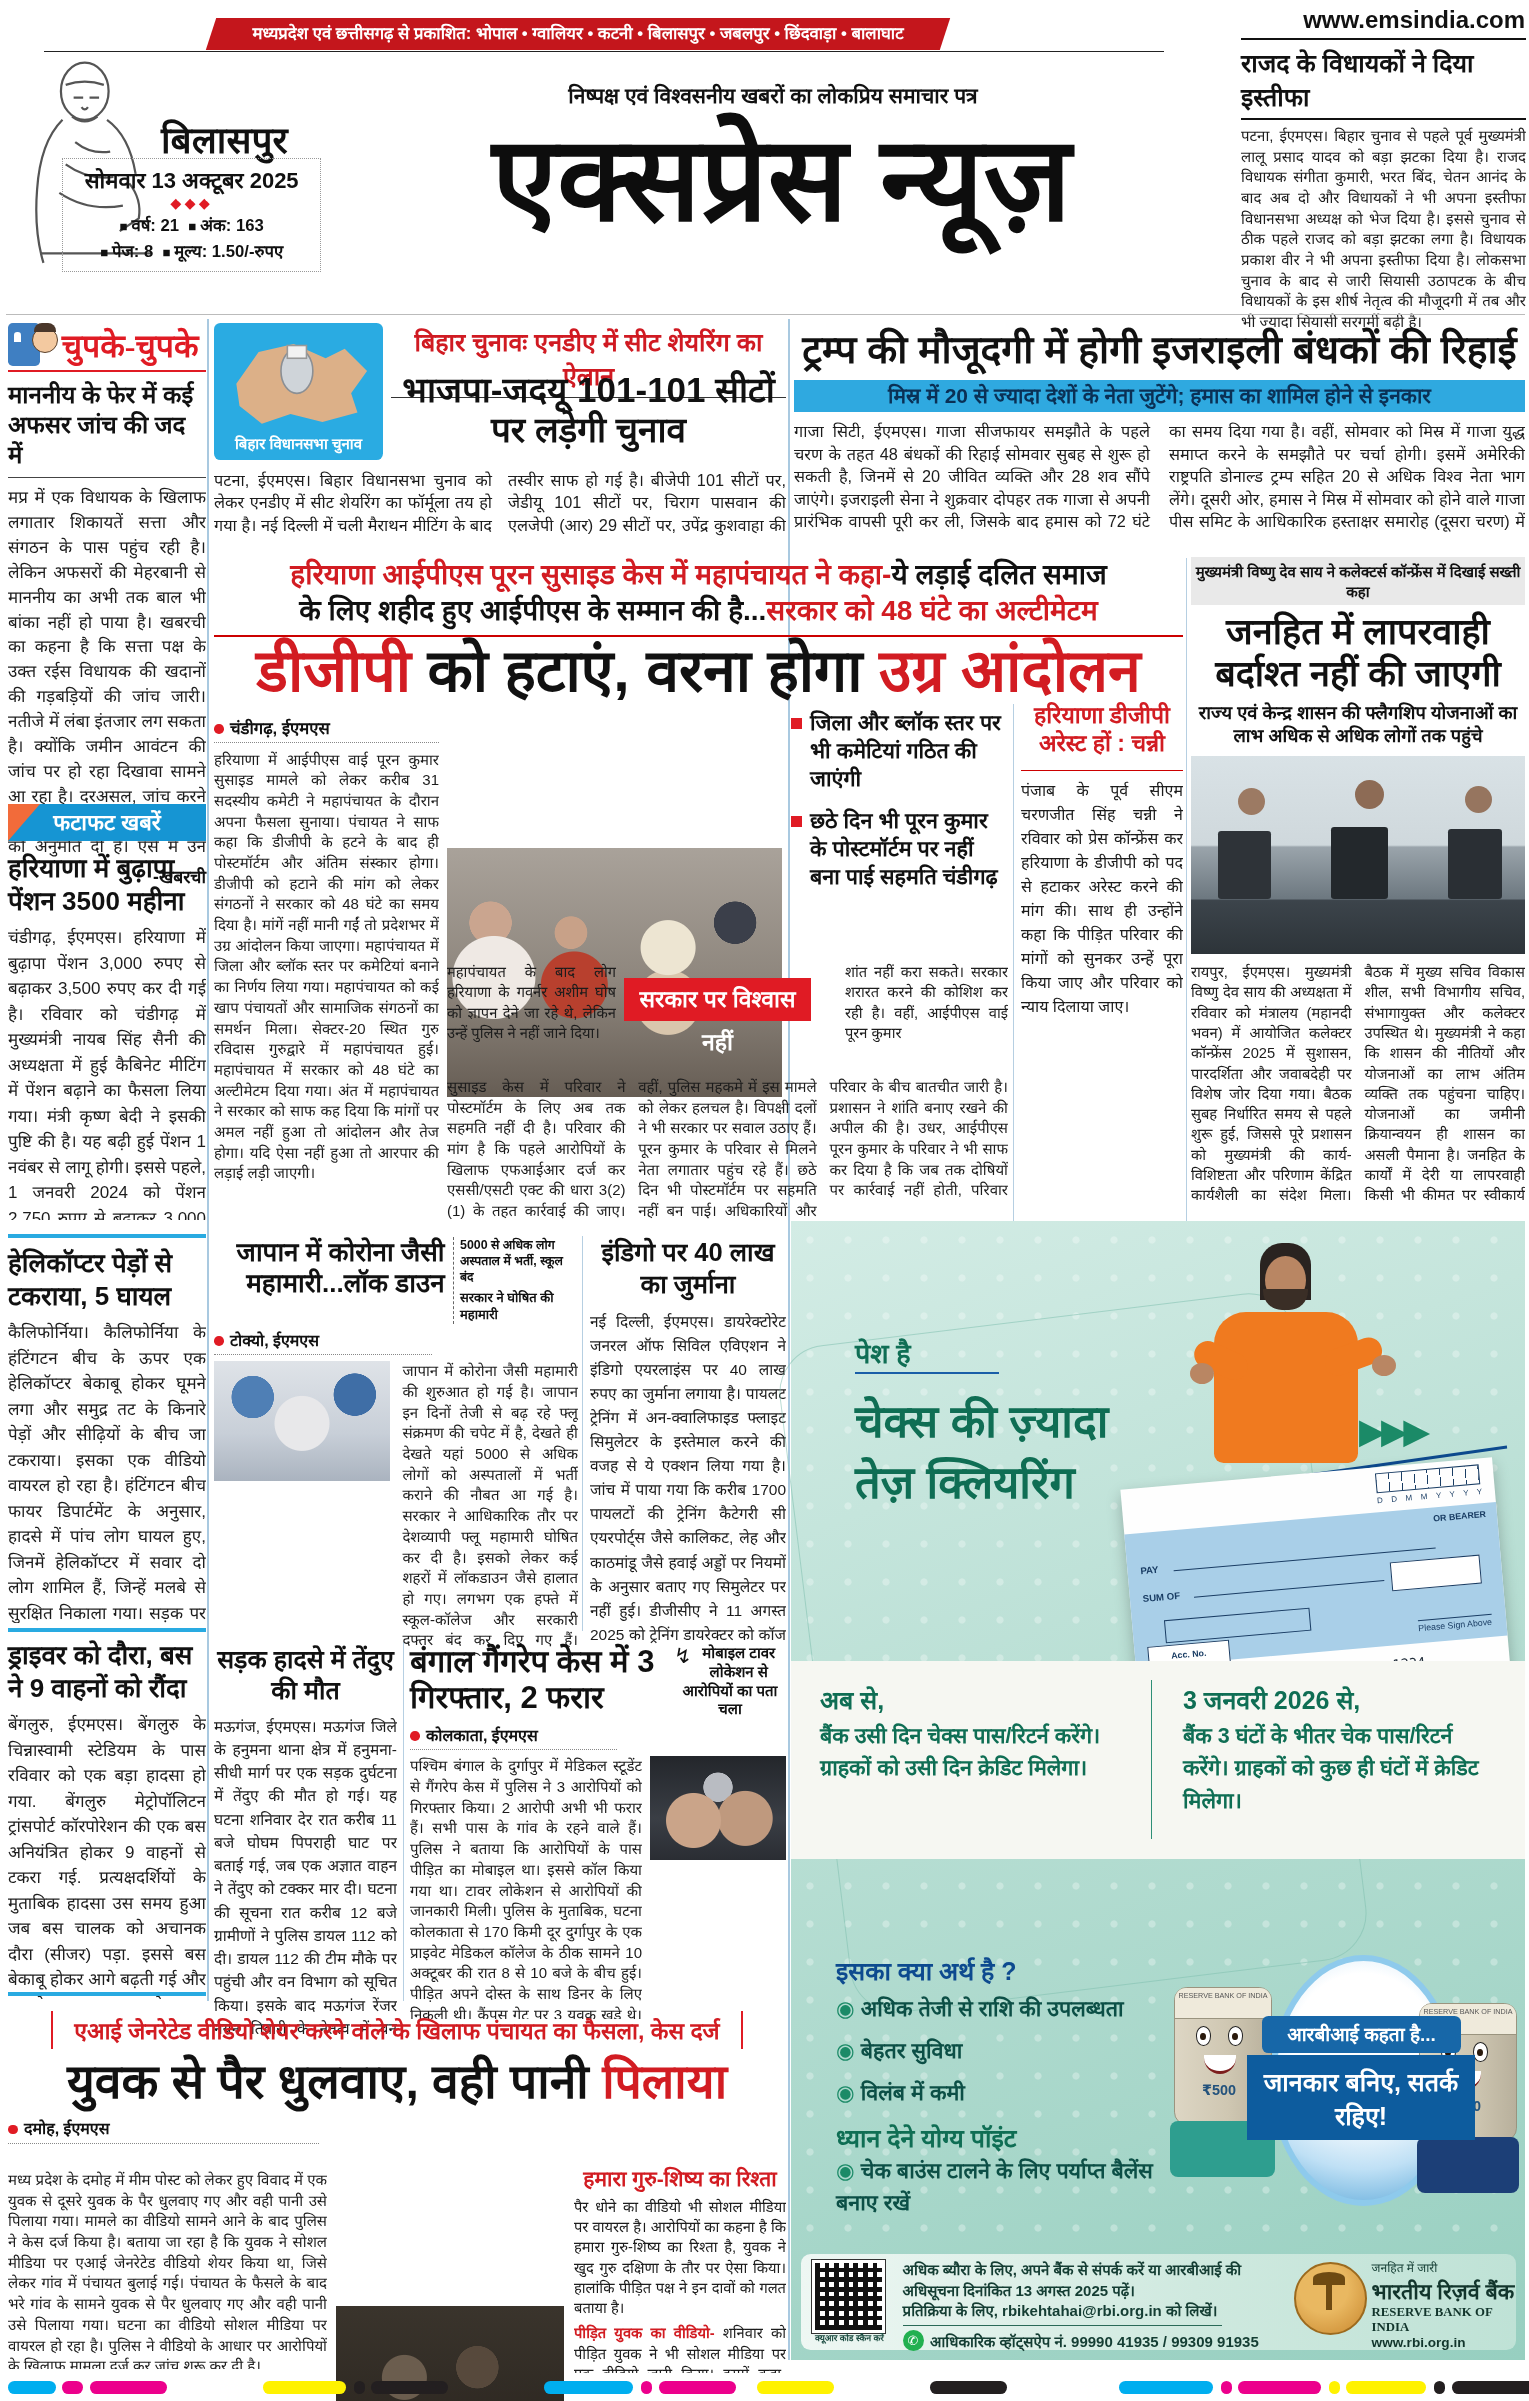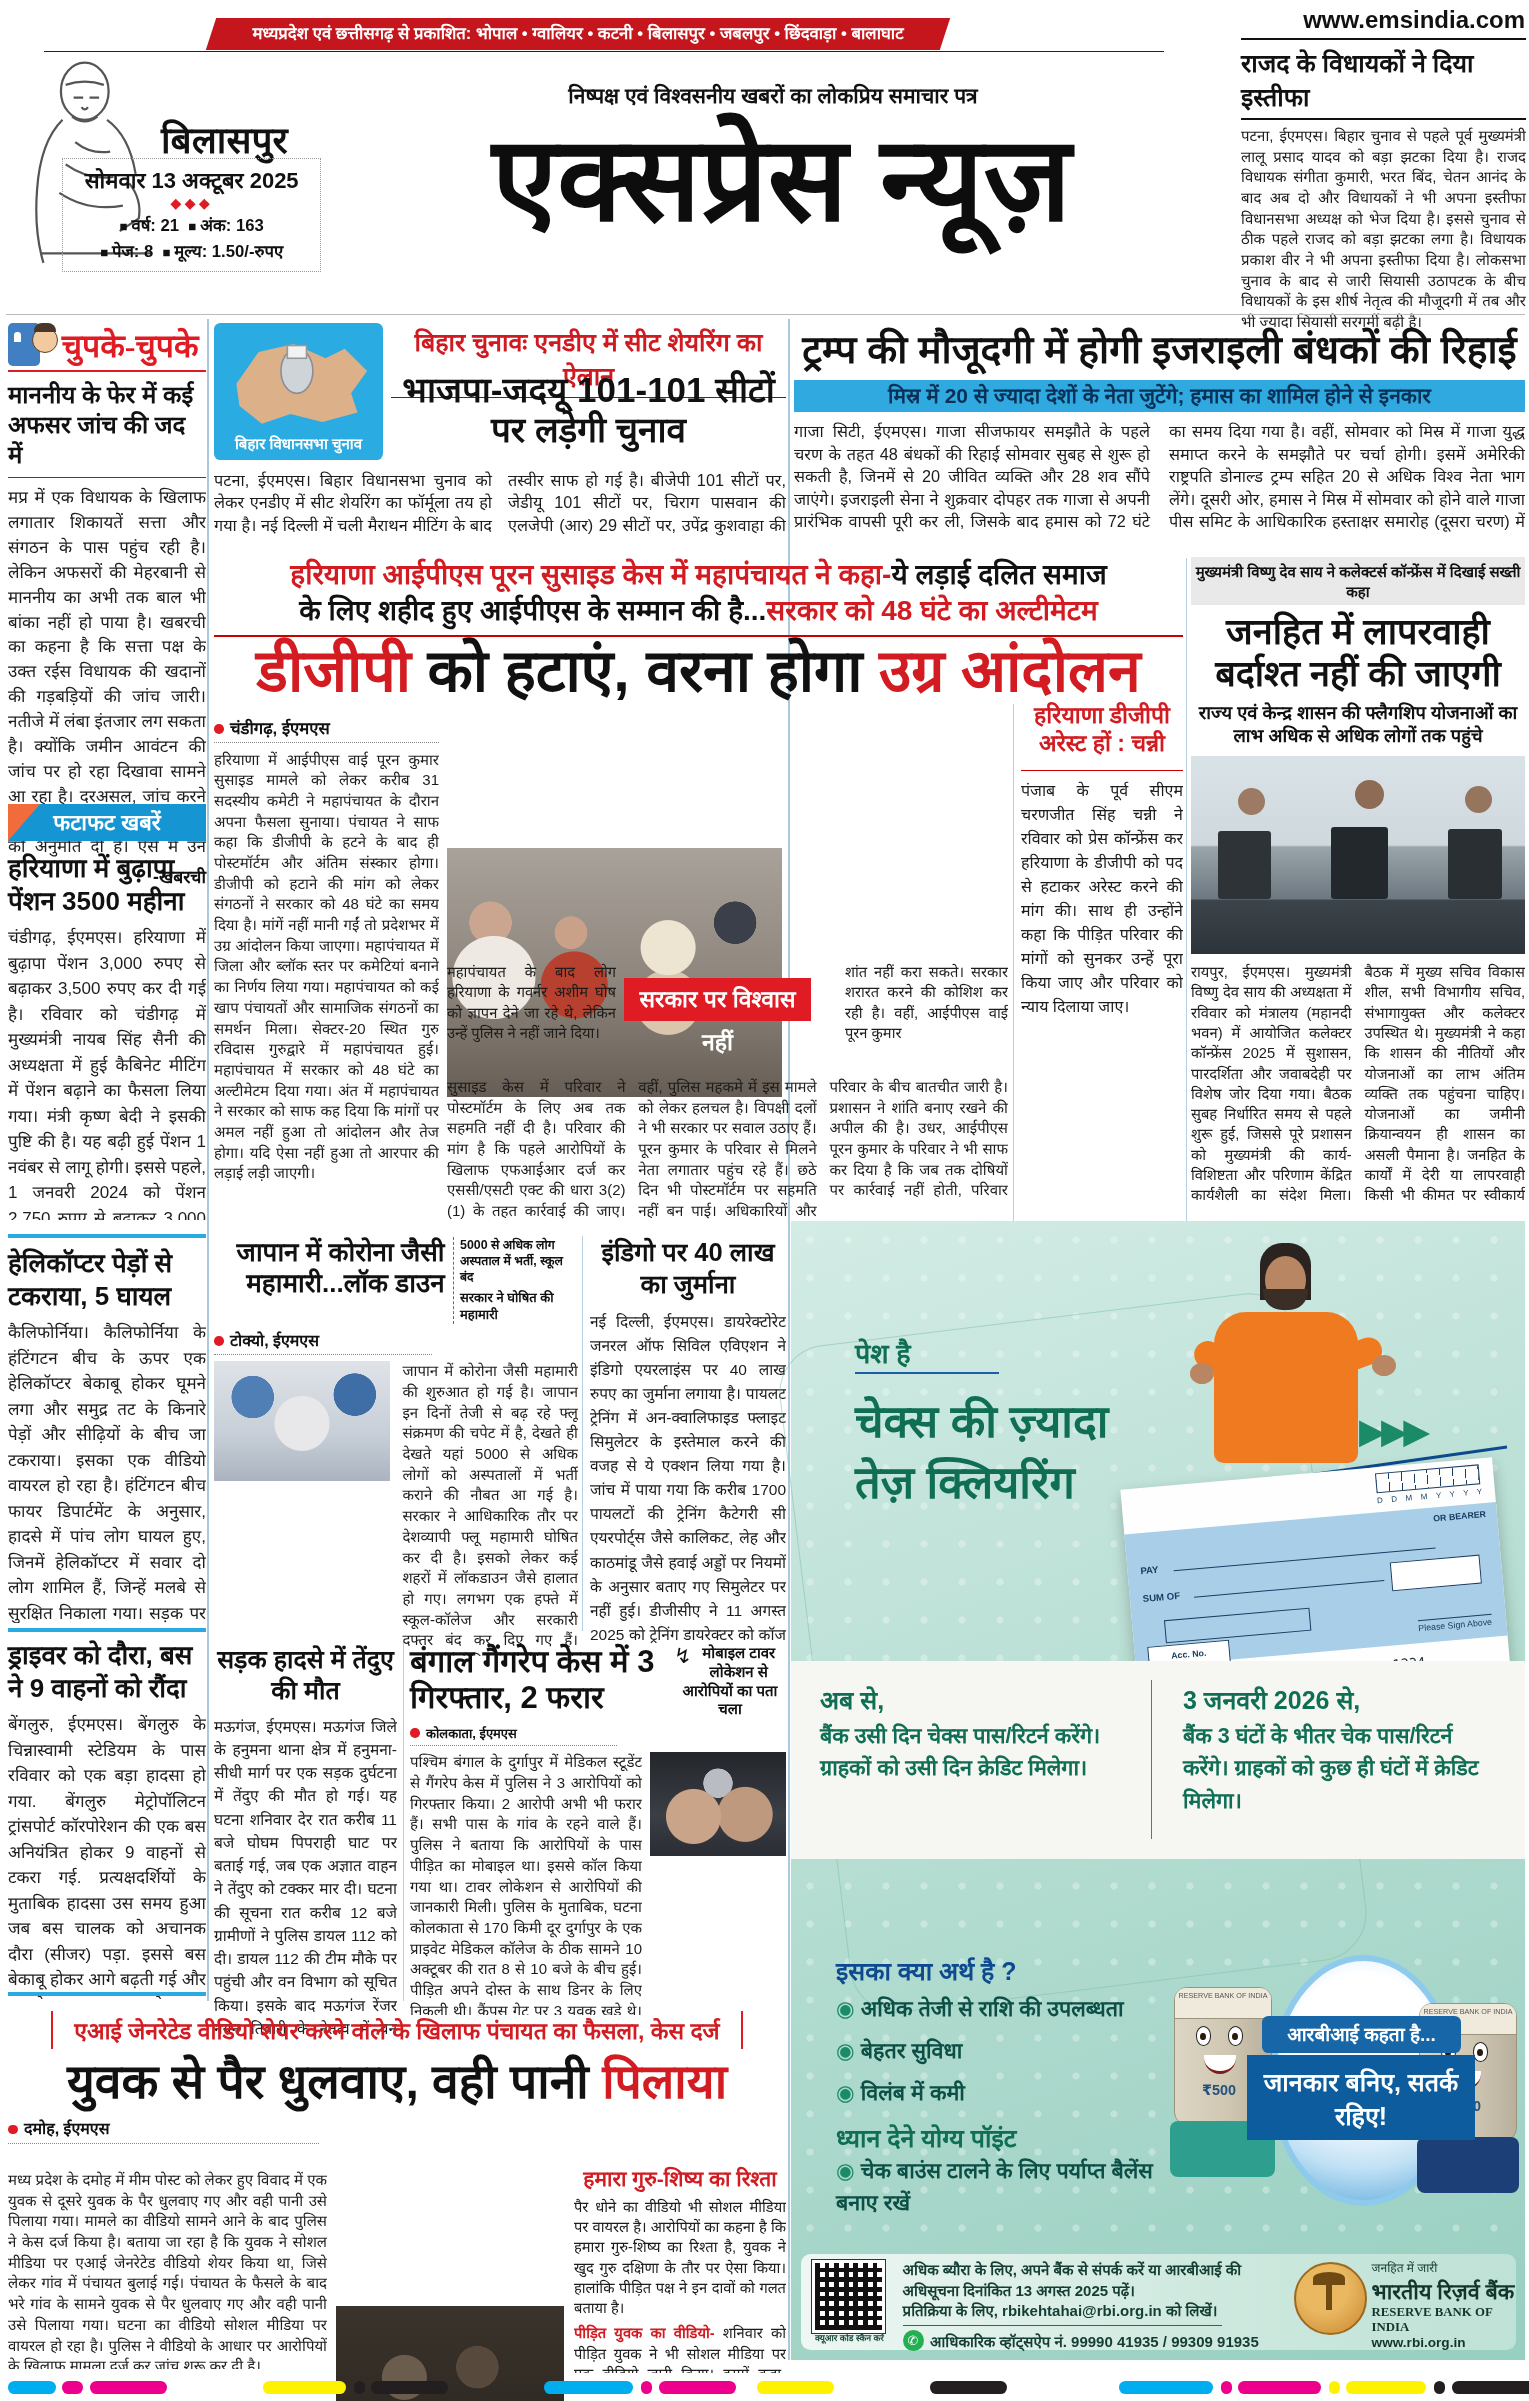--- a/index.html
+++ b/index.html
@@ -167,20 +167,30 @@
     </div>
 
     <div class="abs" style="left:0;top:159px;width:225px;">
       <div class="bold" style="font-size:16.7px;"><span class="reddot"></span><span>चंडीगढ़, ईएमएस</span></div>
       <div style="border-bottom:0.8px dotted #888;margin:3.2px 0 6.4px 0;"></div>
       <div class="body-txt" style="font-size:15px;height:478px;">हरियाणा में आईपीएस वाई पूरन कुमार सुसाइड मामले को लेकर करीब 31 सदस्यीय कमेटी ने महापंचायत के दौरान अपना फैसला सुनाया। पंचायत ने साफ कहा कि डीजीपी के हटने के बाद ही पोस्टमॉर्टम और अंतिम संस्कार होगा। डीजीपी को हटाने की मांग को लेकर संगठनों ने सरकार को 48 घंटे का समय दिया है। मांगें नहीं मानी गईं तो प्रदेशभर में उग्र आंदोलन किया जाएगा। महापंचायत में जिला और ब्लॉक स्तर पर कमेटियां बनाने का निर्णय लिया गया। महापंचायत को कई खाप पंचायतों और सामाजिक संगठनों का समर्थन मिला। सेक्टर-20 स्थित गुरु रविदास गुरुद्वारे में महापंचायत हुई। महापंचायत में सरकार को 48 घंटे का अल्टीमेटम दिया गया। अंत में महापंचायत ने सरकार को साफ कह दिया कि मांगों पर अमल नहीं हुआ तो आंदोलन और तेज होगा। यदि ऐसा नहीं हुआ तो आरपार की लड़ाई लड़ी जाएगी।</div>
     </div>
 
     <div class="abs ph ph-crowd" style="left:233px;top:145px;width:335px;height:249px;"></div>
 
+    <div class="abs" style="left:577px;top:153px;width:217px;">
+      <div style="display:flex;gap:8px;margin-bottom:14.4px;">
+        <span style="flex:0 0 11px;width:11px;height:11px;background:#e01b24;margin-top:8px;"></span>
+        <span class="bold" style="font-size:21.5px;line-height:1.3;">जिला और ब्लॉक स्तर पर भी कमेटियां गठित की जाएंगी</span>
+      </div>
+      <div style="display:flex;gap:8px;">
+        <span style="flex:0 0 11px;width:11px;height:11px;background:#e01b24;margin-top:8px;"></span>
+        <span class="bold" style="font-size:21.5px;line-height:1.3;">छठे दिन भी पूरन कुमार के पोस्टमॉर्टम पर नहीं बना पाई सहमति  चंडीगढ़</span>
+      </div>
+    </div>
 
     <div class="abs rule-v1" style="left:799px;top:147px;height:522px;"></div>
     <div class="abs" style="left:807px;top:145px;width:162px;">
       <div class="bold center red" style="font-size:23px;line-height:1.2;border-bottom:1.6px solid #c00;padding-bottom:13px;">हरियाणा डीजीपी अरेस्ट हों : चन्नी</div>
       <div class="body-txt" style="font-size:16px;line-height:1.5;margin-top:8px;height:446px;">पंजाब के पूर्व सीएम चरणजीत सिंह चन्नी ने रविवार को प्रेस कॉन्फ्रेंस कर हरियाणा के डीजीपी को पद से हटाकर अरेस्ट करने की मांग की। साथ ही उन्होंने कहा कि पीड़ित परिवार की मांगों को सुनकर उन्हें पूरा किया जाए और परिवार को न्याय दिलाया जाए।</div>
     </div>
 
     <div class="abs body-txt" style="left:233px;top:405px;width:169px;height:112px;font-size:14.7px;">महापंचायत के बाद लोग हरियाणा के गवर्नर अशीम घोष को ज्ञापन देने जा रहे थे, लेकिन उन्हें पुलिस ने नहीं जाने दिया।</div>
     <div class="abs center bold" style="left:410px;top:421px;width:187px;height:43px;background:#e01b24;color:#fff;font-size:23px;line-height:43px;">सरकार पर विश्वास नहीं</div>
     <div class="abs body-txt" style="left:631px;top:405px;width:163px;height:112px;font-size:14.7px;">शांत नहीं करा सकते। सरकार शरारत करने की कोशिश कर रही है। वहीं, आईपीएस वाई पूरन कुमार</div>
@@ -251,21 +261,21 @@
   </div>
 
   <div class="abs" style="left:410px;top:1644px;width:376px;height:359px;">
     <div style="display:flex;gap:6.4px;">
       <div class="bold" style="flex:1;font-size:31px;line-height:1.15;">बंगाल गैंगरेप केस में 3 गिरफ्तार, 2 फरार</div>
       <div style="flex:0 0 112px;">
         <span style="float:left;font-size:21px;color:#111;">↯</span>
         <div class="bold center" style="font-size:15px;line-height:1.25;">मोबाइल टावर लोकेशन से आरोपियों का पता चला</div>
       </div>
     </div>
-    <div class="bold" style="font-size:13px;margin-top:4.8px;"><span class="reddot"></span><span>कोलकाता, ईएमएस</span></div>
+    <div class="bold" style="font-size:16px;margin-top:4.8px;"><span class="reddot"></span><span>कोलकाता, ईएमएस</span></div>
     <div style="border-bottom:0.8px dotted #888;width:55%;margin:3.2px 0 6.4px 0;"></div>
     <div style="height:263px;overflow:hidden;">
       <div class="ph ph-cuffs" style="float:right;width:136px;height:104px;margin:0 0 6.4px 8px;"></div>
       <div class="body-txt" style="font-size:15px;">पश्चिम बंगाल के दुर्गापुर में मेडिकल स्टूडेंट से गैंगरेप केस में पुलिस ने 3 आरोपियों को गिरफ्तार किया। 2 आरोपी अभी भी फरार हैं। सभी पास के गांव के रहने वाले हैं। पुलिस ने बताया कि आरोपियों के पास पीड़ित का मोबाइल था। इससे कॉल किया गया था। टावर लोकेशन से आरोपियों की जानकारी मिली। पुलिस के मुताबिक, घटना कोलकाता से 170 किमी दूर दुर्गापुर के एक प्राइवेट मेडिकल कॉलेज के ठीक सामने 10 अक्टूबर की रात 8 से 10 बजे के बीच हुई। पीड़ित अपने दोस्त के साथ डिनर के लिए निकली थी। कैंपस गेट पर 3 युवक खड़े थे। पीड़ित के मुताबिक, युवकों ने उसका मोबाइल छीना, फिर बाल पकड़कर कैंपस गेट के सामने जंगल में घसीटकर ले गए। तीनों ने उसका रेप किया। इस दौरान उसका दोस्त वहां से भाग गया था। पुलिस ने बताया, पीड़ित ओडिशा की रहने वाली है और एमबीबीएस सेकेंड ईयर की स्टूडेंट है।</div>
     </div>
   </div>
 
   <div class="abs" style="left:8px;top:2011px;width:778px;height:368px;">
     <div class="center">
       <span class="bold red" style="display:inline-block;font-size:23px;border-left:2.4px solid #e01b24;border-right:2.4px solid #e01b24;padding:3.2px 21px;">एआई जेनरेटेड वीडियो शेयर करने वाले के खिलाफ पंचायत का फैसला, केस दर्ज</span>

